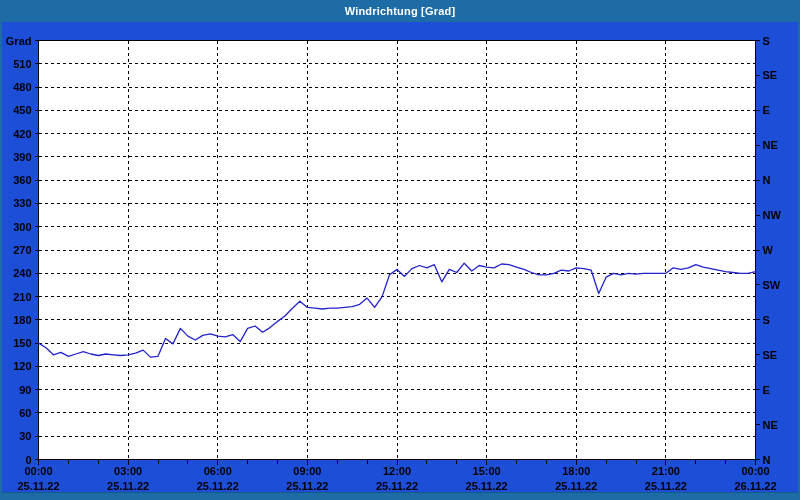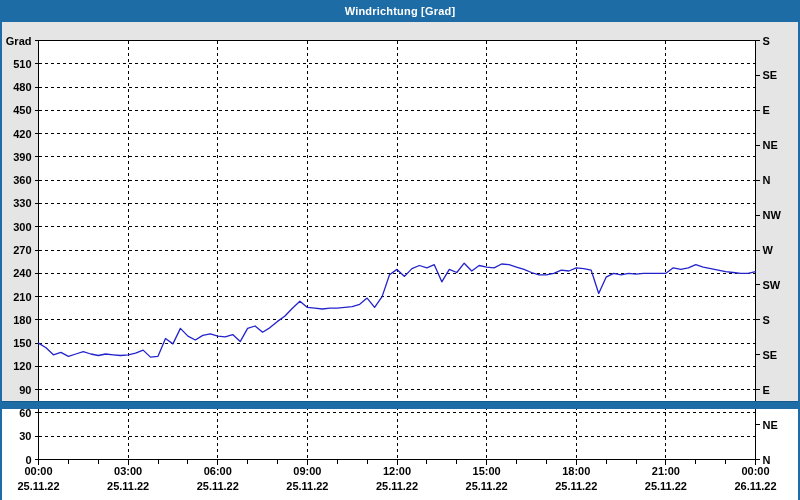--- a/index.html
+++ b/index.html
@@ -2,21 +2,21 @@
 <html><head>
 <meta charset="utf-8">
 <style>
   html,body{margin:0;padding:0;}
   body{
     width:800px;height:500px;overflow:hidden;
     font-family:"Liberation Sans",sans-serif;
     background:#ffffff;
   }
   #frame{
-    position:relative;width:800px;height:409px;background:#e5e5e5;
+    position:relative;width:800px;height:500px;background:#1d4ed8;
   }
   #title-bar{
     position:absolute;top:0;left:0;width:800px;height:22px;
     background:#1d6ca5;
     display:flex;align-items:center;justify-content:center;
     z-index:3;
   }
   #title-bar span{
     color:#ffffff;font-size:11px;font-weight:700;letter-spacing:0.2px;
   }

